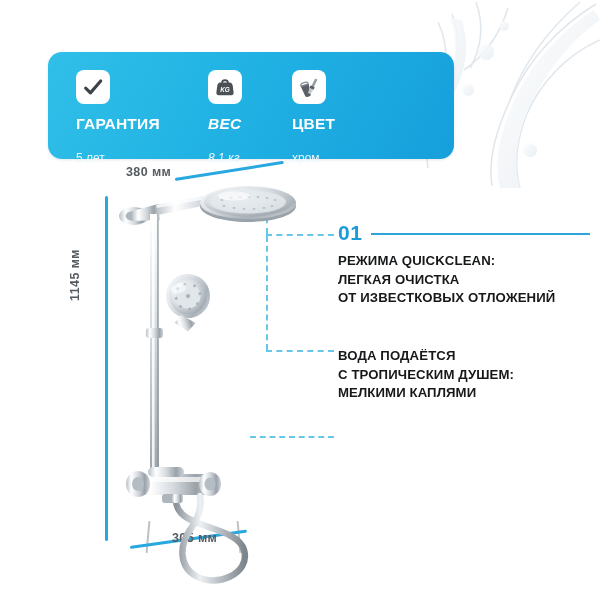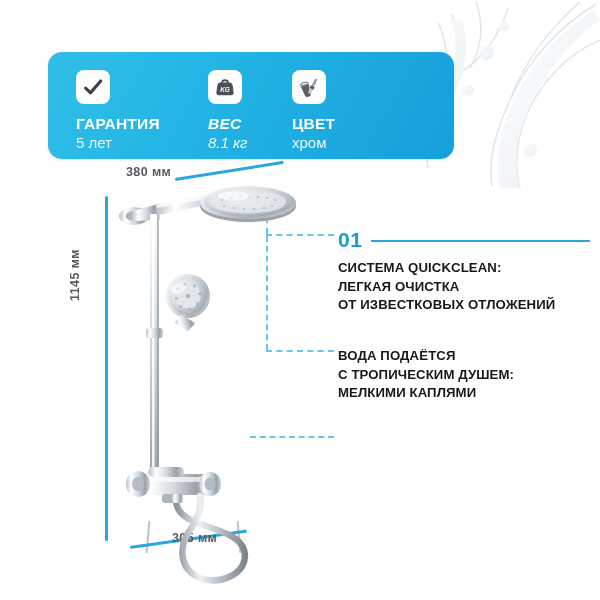--- a/index.html
+++ b/index.html
@@ -30,21 +30,21 @@
 
   .feat-icon {
     width:34px; height:34px; border-radius:8px; background:#fff;
     display:flex; align-items:center; justify-content:center;
   }
   .feat-title {
     margin-top:11px; color:#ffffff; font-weight:bold;
     font-size:15.5px; letter-spacing:.2px; white-space:nowrap;
   }
   .feat-value {
-    margin-top:1px; color:#eaf8ff; font-size:15px; white-space:nowrap;
+    margin-top:18px; color:#eaf8ff; font-size:12px; white-space:nowrap;
   }
 
   
   .dim-label {
     position:absolute; color:#555b60; font-size:12.5px;
     font-weight:bold; letter-spacing:.4px; white-space:nowrap;
   }
   .dim-610 { left:126px; top:165px; }
   .dim-305 { left:172px; top:531px; }
   .dim-1145 {
@@ -81,21 +81,21 @@
   .lead-v {
     width:0; border-left:2px dashed #67c7e8;
   }
 
   
   .callout { position:absolute; left:338px; width:252px; }
   .co-01 { top:222px; }
   .co-02 { top:338px; }
   .co-03 { top:424px; }
 
-  .co-head { display:flex; align-items:center;margin-top:7px; }
+  .co-head { display:flex; align-items:center; }
   .co-num {
     color:#1b9cd8; font-size:21px; font-weight:bold; letter-spacing:.5px;
     line-height:1;
   }
   .co-rule {
     flex:1; height:2px; background:#1b9cd8; margin-left:9px;
     margin-top:2px; opacity:.92;
   }
   .co-body {
     margin-top:9px; color:#17181a; font-size:13.2px; font-weight:bold;
@@ -206,21 +206,21 @@
   <div class="lead lead-h" style="left:266px; top:350px; width:68px;"></div>
 
   <div class="lead lead-h" style="left:250px; top:436px; width:84px;"></div>
 
   <div class="callout co-01">
     <div class="co-head">
       <span class="co-num">01</span>
       <span class="co-rule"></span>
     </div>
     <div class="co-body">
-      <div>СИСТЕМА QUICKCLEAN:</div>
+      <div>РЕЖИМА QUICKCLEAN:</div>
       <div>ЛЕГКАЯ ОЧИСТКА</div>
       <div>ОТ ИЗВЕСТКОВЫХ ОТЛОЖЕНИЙ</div>
     </div>
   </div>
 
   <div class="callout co-02">
     <div class="co-body">
       <div>ВОДА ПОДАЁТСЯ</div>
       <div>С ТРОПИЧЕСКИМ ДУШЕМ:</div>
       <div>МЕЛКИМИ КАПЛЯМИ</div>

